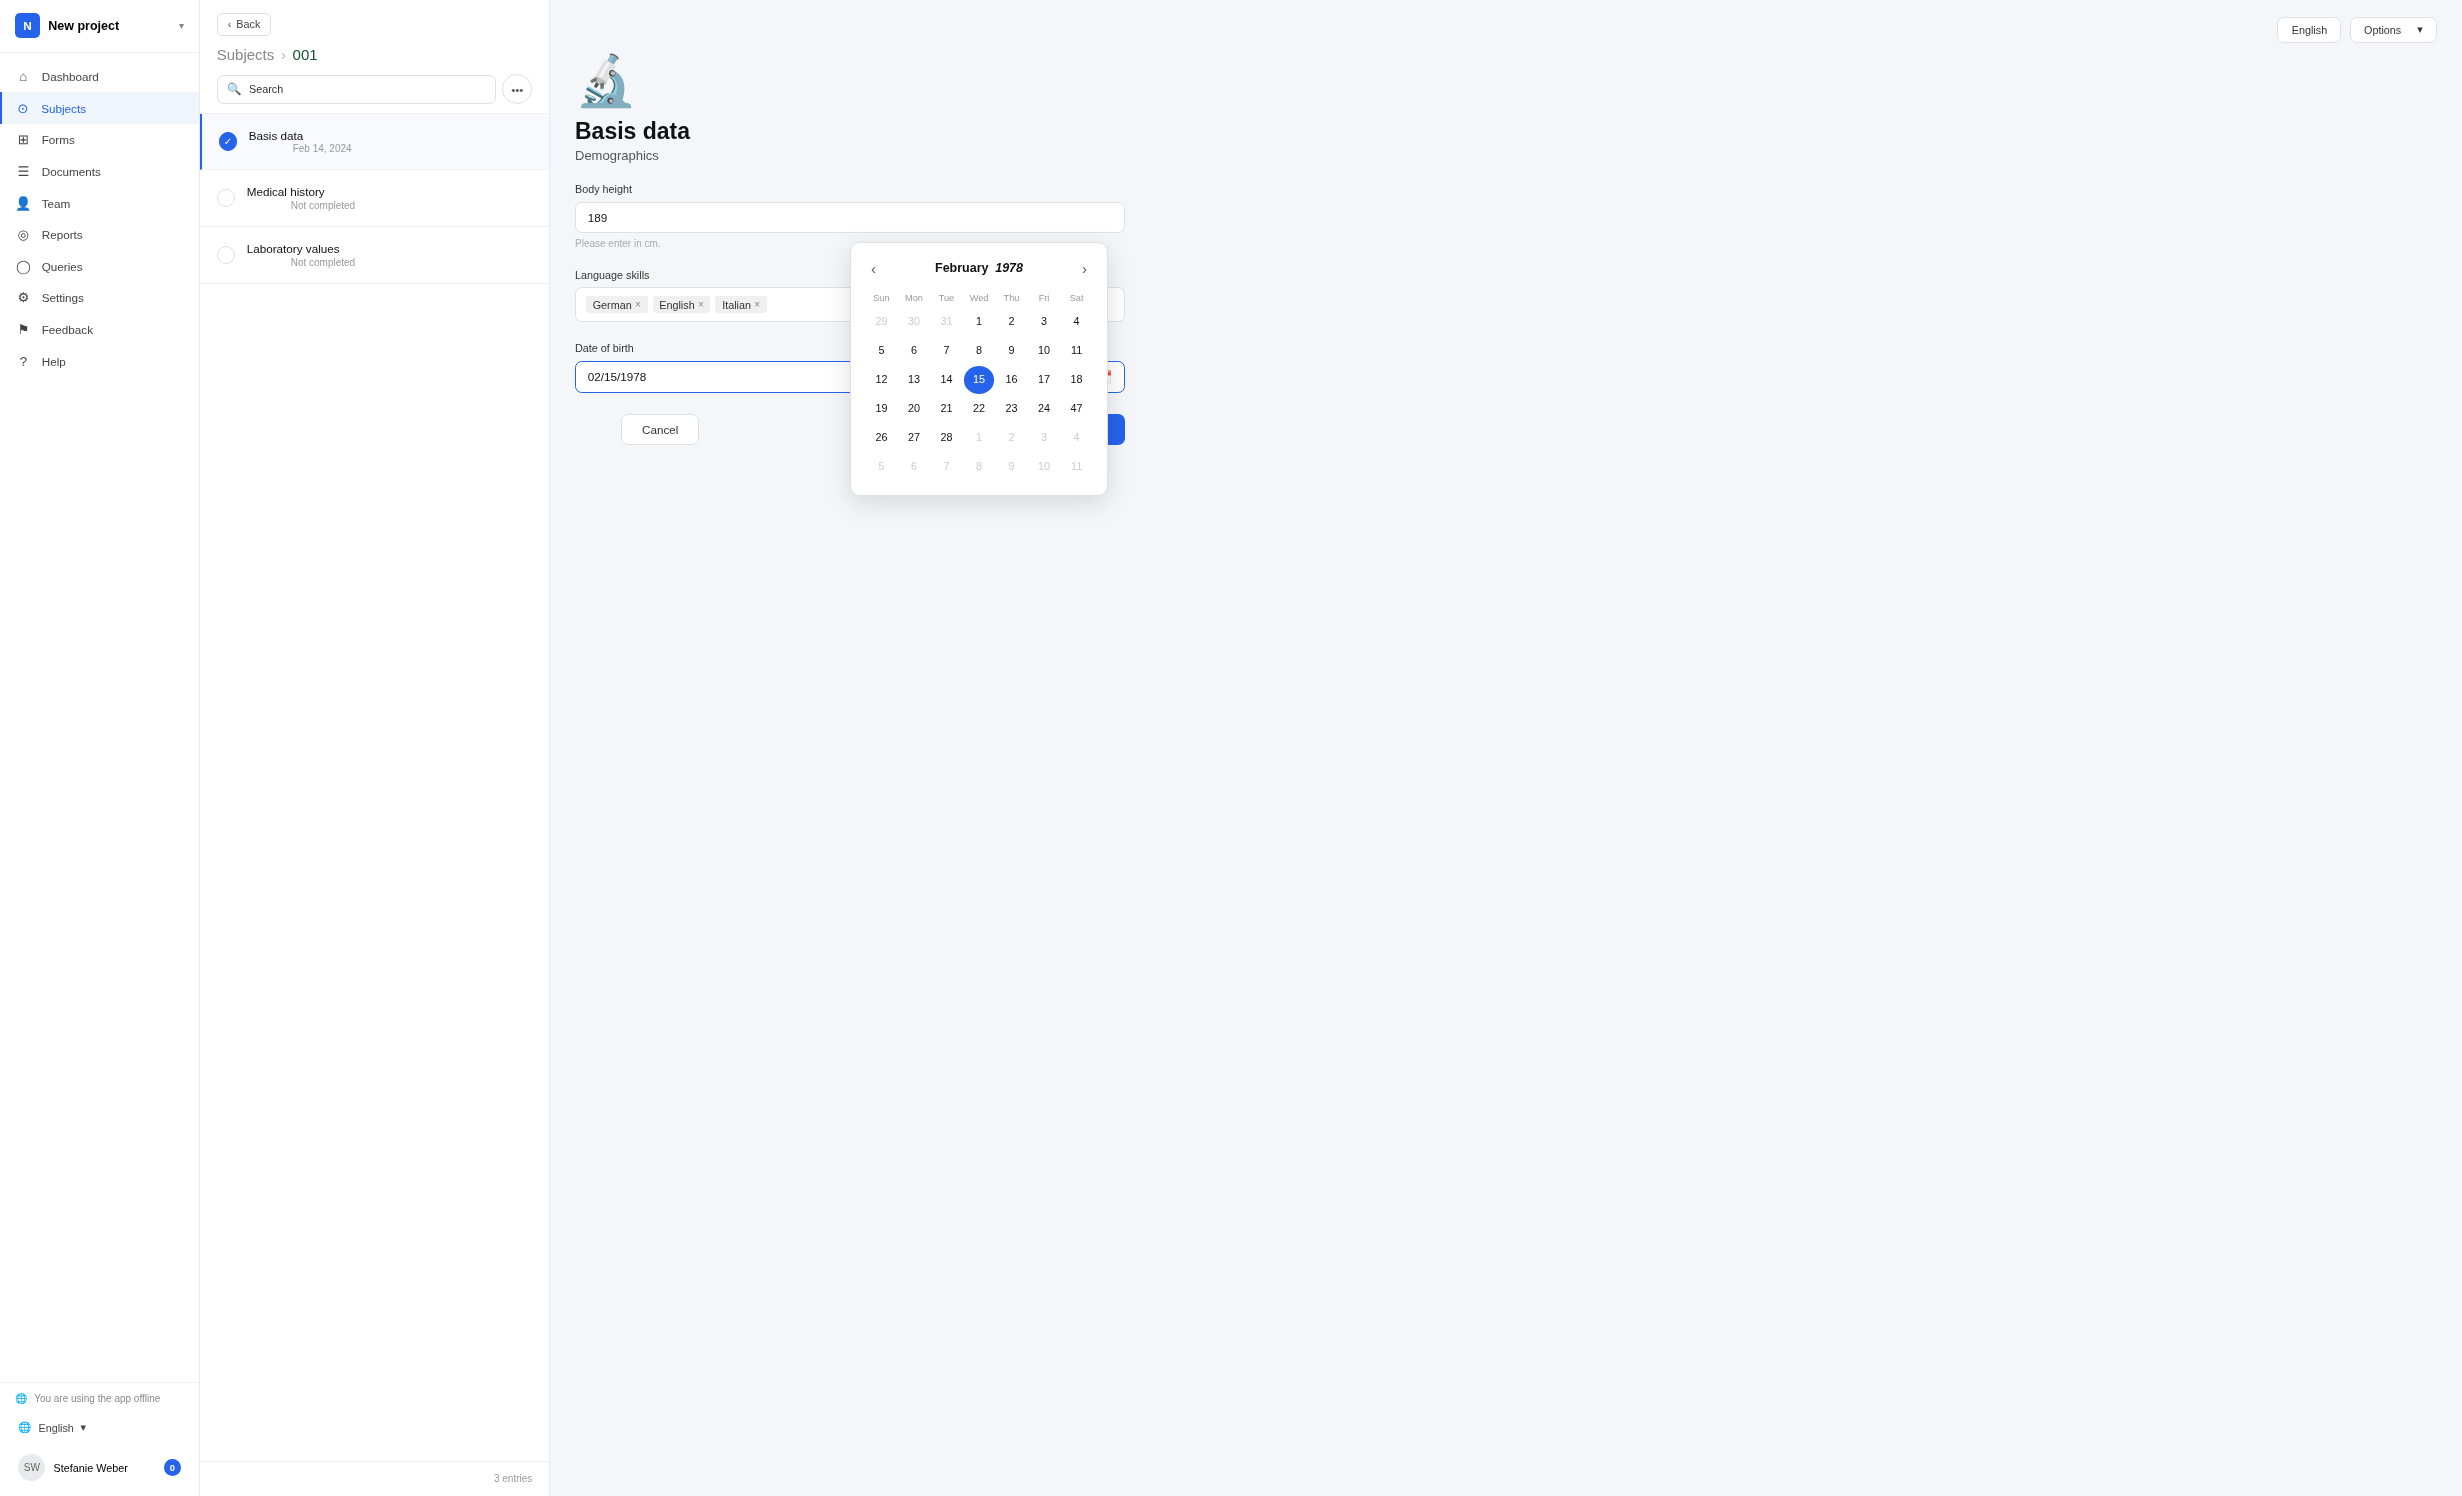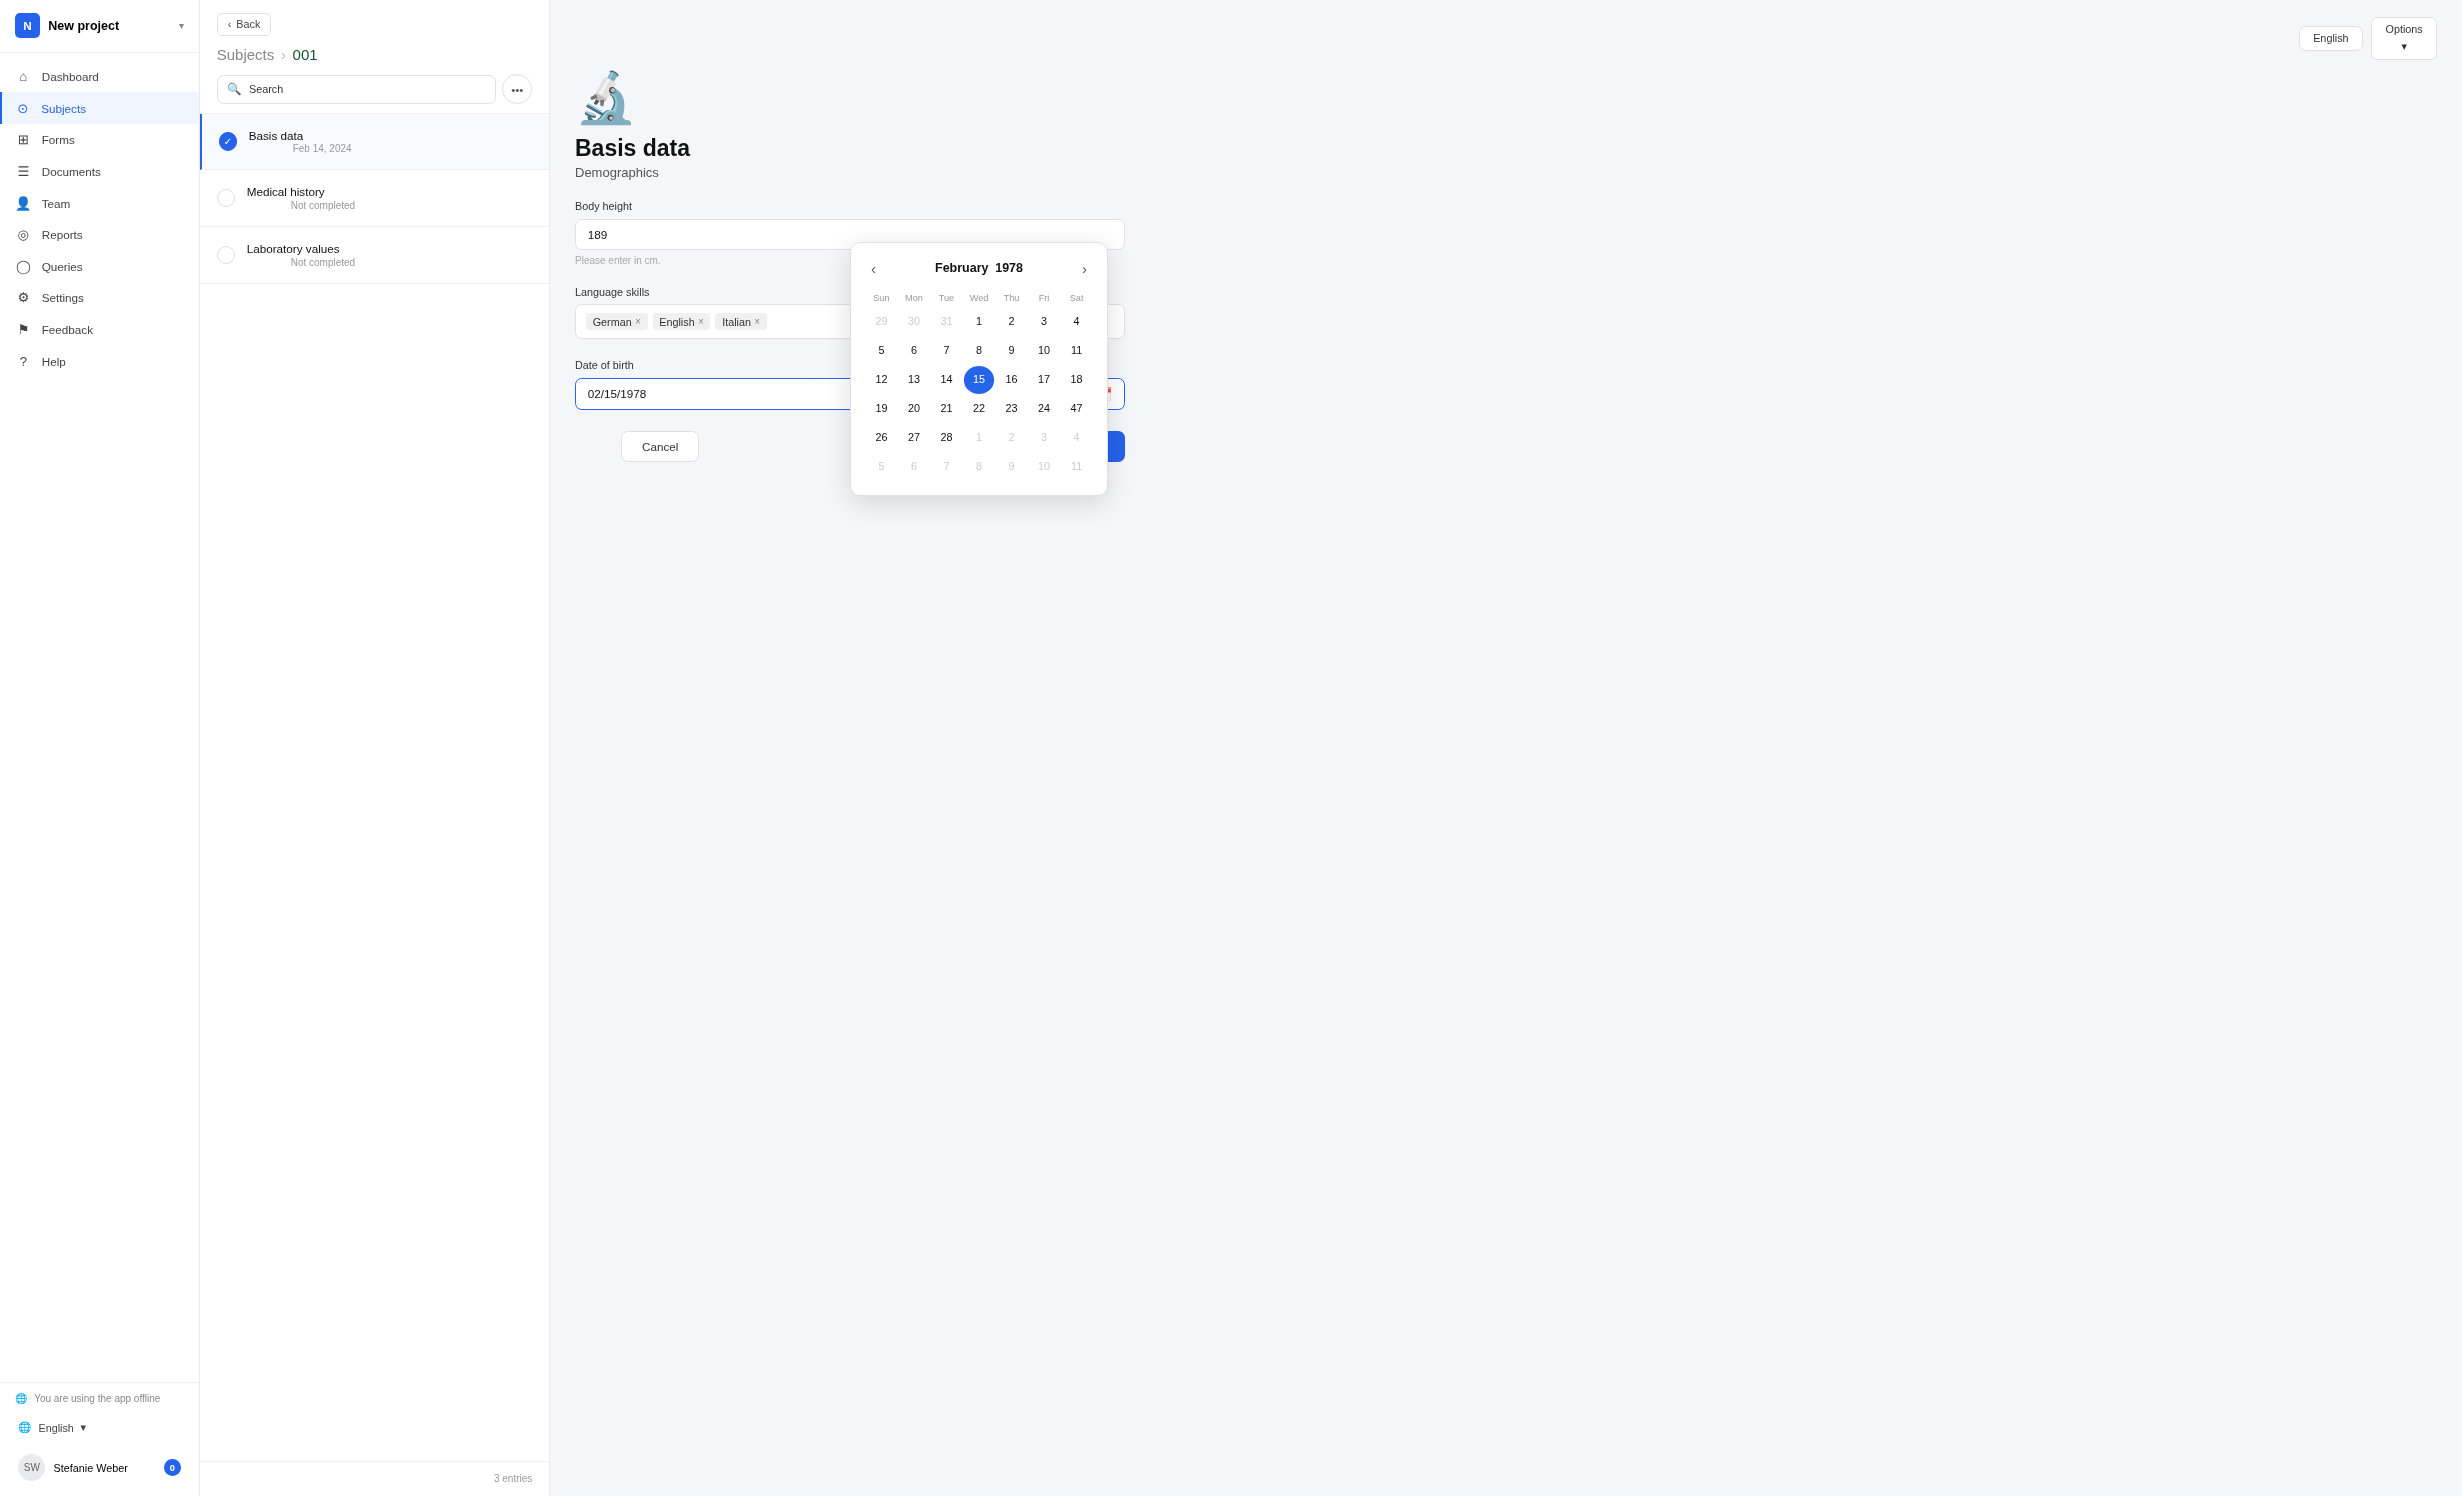--- a/index.html
+++ b/index.html
@@ -199,21 +199,21 @@
       color: #333;
     }
     .options-btn {
       border: 0.8px solid #e0e0e0;
       border-radius: 6.7px;
       padding: 5.8px 13.3px;
       font-size: 10.8px;
       background: #fff;
       cursor: pointer;
       color: #333;
-      display: flex; align-items: center; gap: 5px; flex-direction: column;
+      display: flex; align-items: center; gap: 16px;
     }
     .form-container {
       padding: 8.3px 25px 25px;
       max-width: 600px;
     }
     .microscope-icon { font-size: 50px; margin-bottom: 8.3px; }
     .form-title { font-size: 23px; font-weight: 700; color: #111; margin-bottom: 3.3px; }
     .form-section-title { font-size: 13px; color: #555; margin-bottom: 20px; }
     .field-group { margin-bottom: 20px; }
     .field-label { font-size: 10.8px; font-weight: 500; color: #333; margin-bottom: 6.7px; }
@@ -315,21 +315,21 @@
     }
     .cal-header {
       display: flex; align-items: center; justify-content: space-between;
       margin-bottom: 11.7px;
     }
     .cal-nav { cursor: pointer; color: #555; font-size: 15px; padding: 1.7px 5px; }
     .cal-month-year {
       font-size: 12.5px; font-weight: 600; color: #111;
       display: flex; align-items: center; gap: 6.7px;
     }
-    .cal-year { color: #111; }
+    .cal-year { color: #111; font-style: italic; }
     .cal-grid {
       display: grid;
       grid-template-columns: repeat(7, 1fr);
       gap: 1.7px;
     }
     .cal-dow {
       text-align: center;
       font-size: 9.2px;
       color: #999;
       font-weight: 500;

